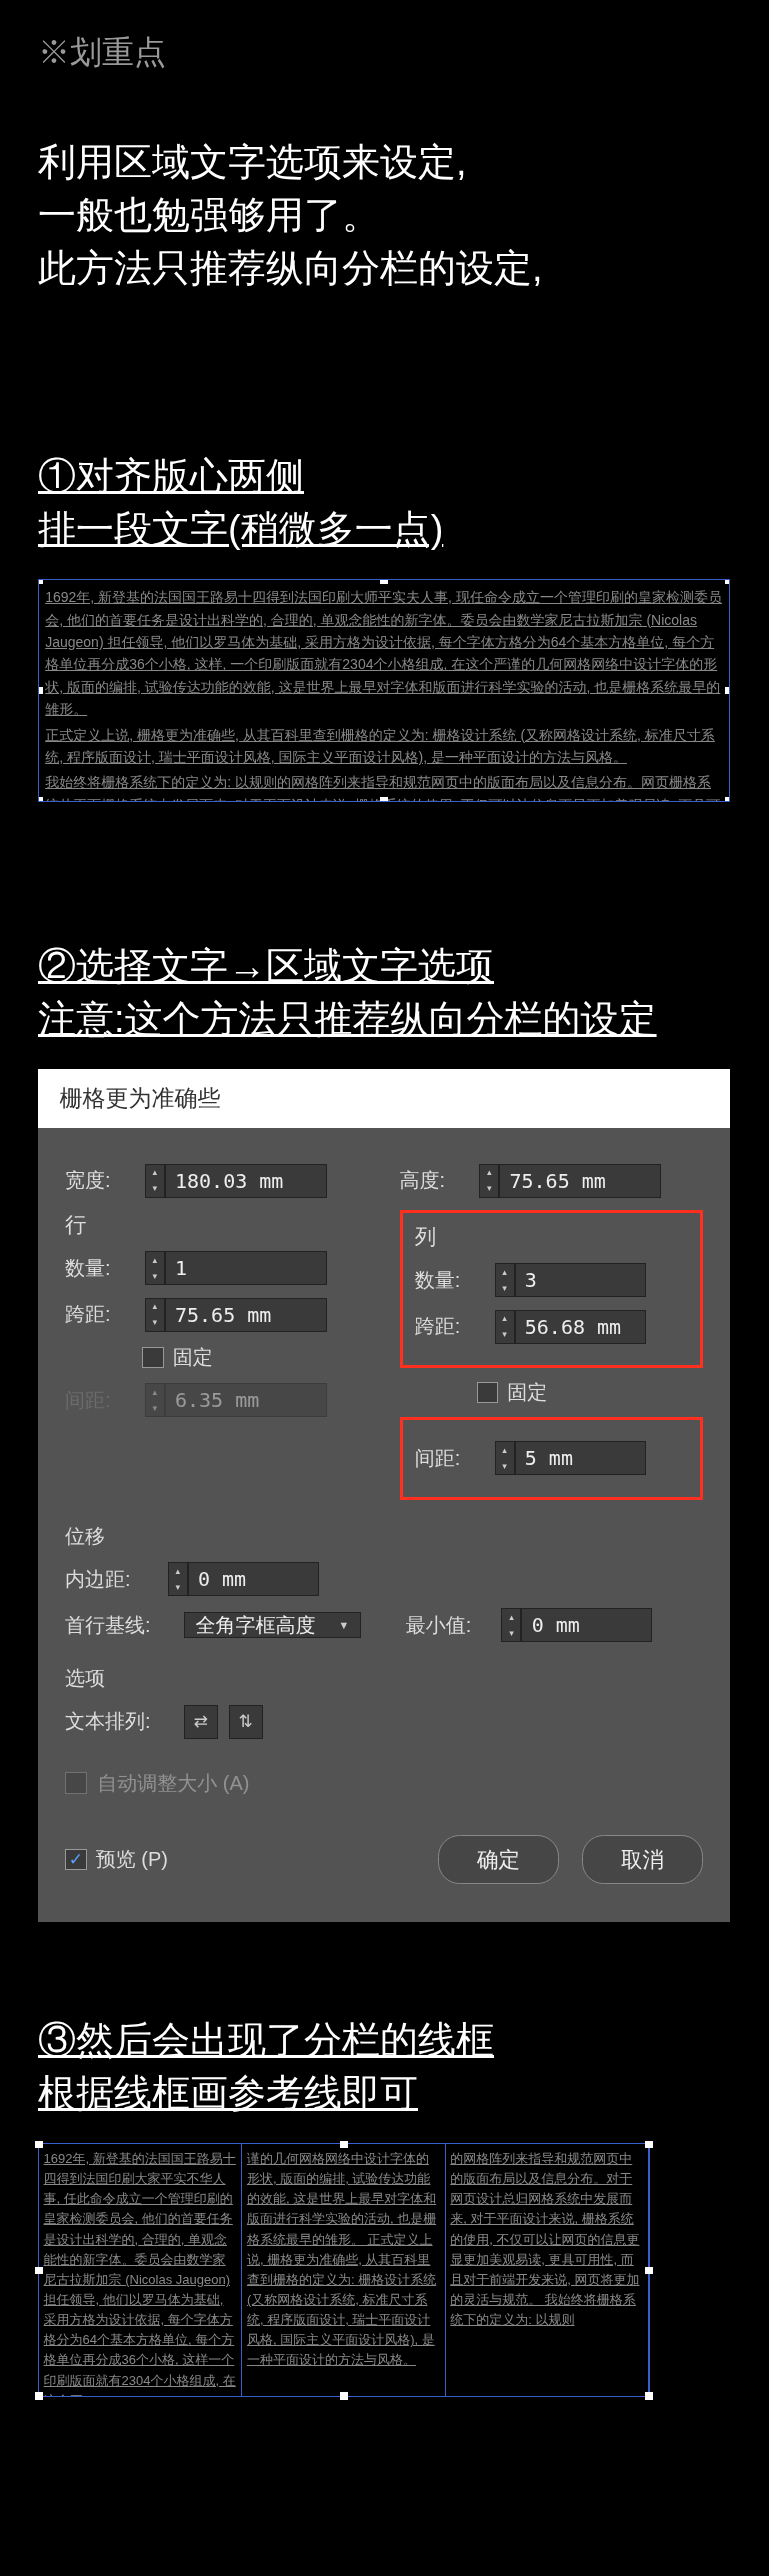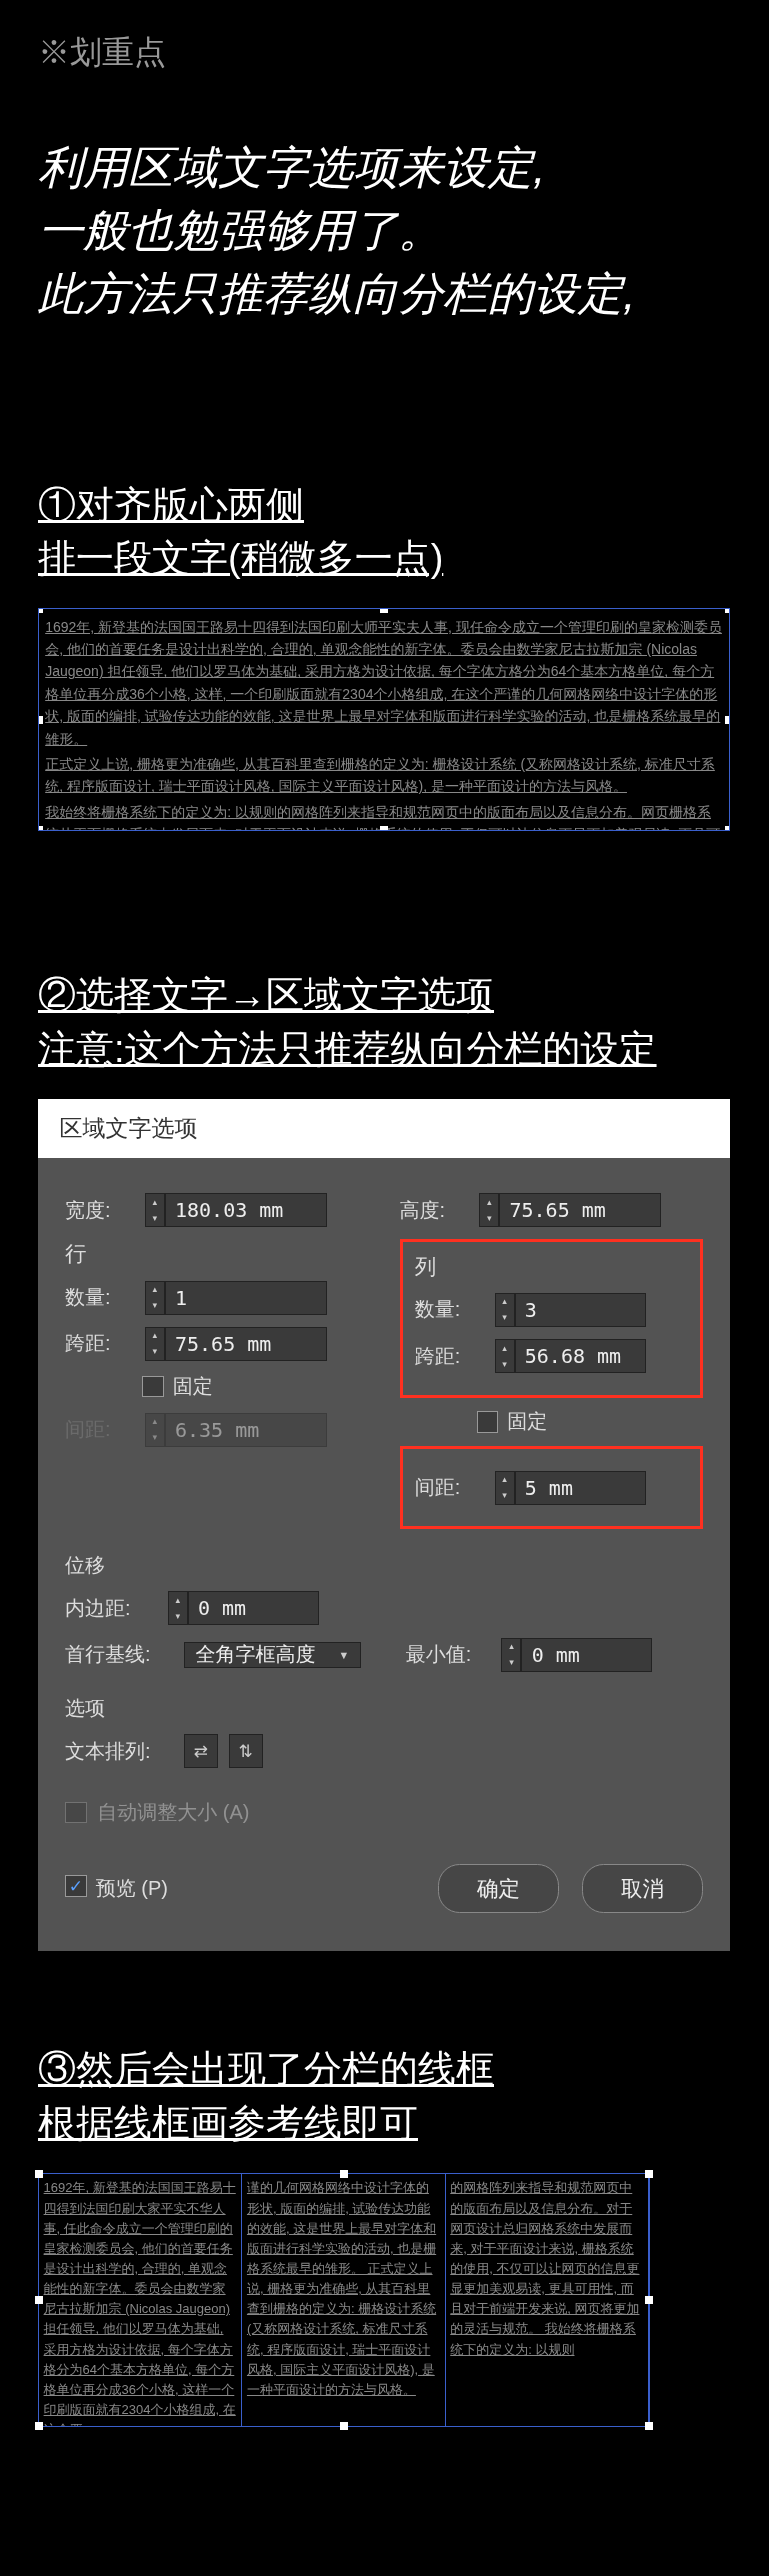--- a/index.html
+++ b/index.html
@@ -10,24 +10,23 @@
     width: 769px;
   }
   .wrap { padding: 31px 38px; }
   .highlight-label {
     font-size: 32px;
     color: #999;
     margin-bottom: 38px;
     display: inline-block;
   }
   .big-text {
-    font-size: 45px;
+    font-size: 38px;
     line-height: 1.4;
     margin: 23px 0 154px 0;
-    font-style: italic;
   }
   .section-title {
     font-size: 38px;
     line-height: 1.4;
     text-decoration: underline;
     margin-bottom: 23px;
   }
   .text-frame {
     border: 0.8px solid #3a5fcc;
     padding: 6.2px;
@@ -111,21 +110,21 @@
   .select-box .chev { font-size: 10.8px; color: #ccc; }
   .icon-btn {
     background: #3a3a3a; border: 0.8px solid #222; color: #ccc;
     width: 34px; height: 34px; display: inline-flex; align-items: center;
     justify-content: center; font-size: 17px;
   }
   .dialog-footer {
     display: flex; justify-content: flex-end; align-items: center;
     gap: 23px; margin-top: 38px;
   }
-  .preview-row { display: flex; align-items: flex-start; gap: 9.2px; margin-right: auto; }
+  .preview-row { display: flex; align-items: center; gap: 9.2px; margin-right: auto; }
   .btn {
     background: #464646; border: 0.8px solid #888; color: #eee;
     border-radius: 21.5px; padding: 9.2px 38px; font-size: 21.5px; cursor: pointer;
   }
 
   
   .col-frame {
     border: 0.8px solid #3a5fcc;
     display: flex;
     width: 612px;
@@ -172,21 +171,21 @@
   </div>
 
   <div class="spacer"></div>
 
   <div class="section-title">
     <div>②选择文字→区域文字选项</div>
     <div>注意:这个方法只推荐纵向分栏的设定</div>
   </div>
 
   <div class="dialog">
-    <div class="dialog-title-bar">区域文字选项</div>
+    <div class="dialog-title-bar">栅格更为准确些</div>
     <div class="dialog-body">
 
       <div class="two-col">
         <div>
           <div class="row">
             <span class="col-label">宽度:</span>
             <div class="stepper">
               <div class="stepper-btns">
                   <span>▲</span>
                   <span>▼</span>

